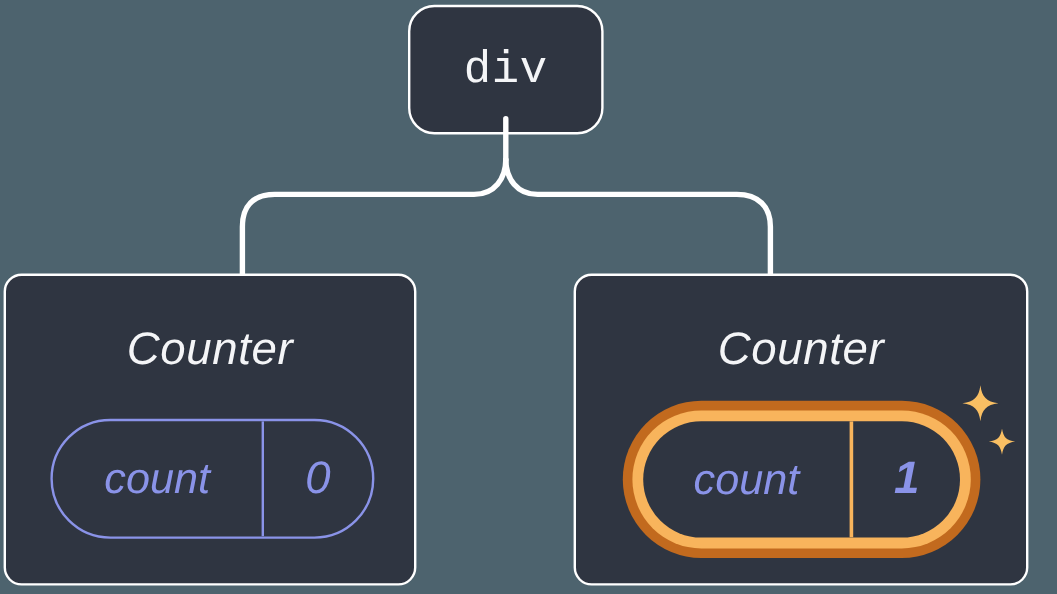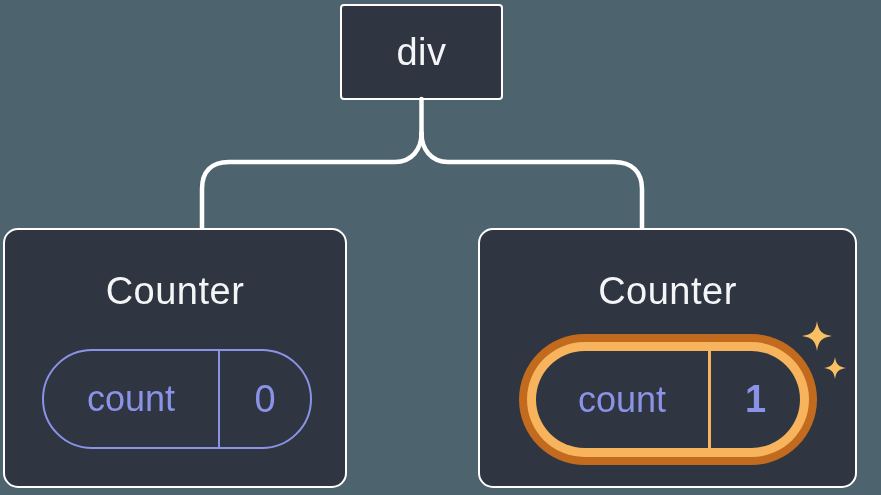--- a/index.html
+++ b/index.html
@@ -5,34 +5,34 @@
   :root{
     --bg:#4d636e; --card:#2f3541; --line:#ffffff; --text:#f4f5f7;
     --purple:#8a93e8; --orange-dark:#c26a1e; --orange-light:#f8b45c; --sparkle:#f9bf63;
   }
   *{margin:0;padding:0;box-sizing:border-box;}
   body{background:var(--bg);font-family:"Liberation Sans",sans-serif;}
   .stage{position:relative;width:881px;height:495px;background:var(--bg);overflow:hidden;}
 
   
   .node-root{
-    position:absolute;left:340px;top:4px;width:163px;height:96px;
-    background:var(--card);border:2.5px solid var(--line);border-radius:4px;
+    position:absolute;left:340px;top:4px;width:163px;height:108px;
+    background:var(--card);border:2.5px solid var(--line);border-radius:22px;
     display:flex;align-items:center;justify-content:center;
-    color:var(--text);font-size:38px;font-weight:500;letter-spacing:.5px;
+    color:var(--text);font-size:38px;font-weight:500;letter-spacing:.5px;font-family:Liberation Mono, monospace;
   }
 
   
   .connector{position:absolute;left:0;top:0;pointer-events:none;}
   .connector path{stroke:var(--line);stroke-width:4.5;fill:none;stroke-linecap:round;}
 
   
   .card{
     position:absolute;top:228px;height:260px;
-    background:var(--card);border:2.5px solid var(--line);border-radius:15px;
+    background:var(--card);border:2.5px solid var(--line);border-radius:15px;font-style:italic;
   }
   .card-left{left:3px;width:344px;}
   .card-right{left:478px;width:379px;}
   .card-title{
     position:absolute;top:42px;left:0;width:100%;text-align:center;
     color:var(--text);font-size:38px;font-weight:500;line-height:38px;letter-spacing:.5px;
   }
 
   
   .pill{

